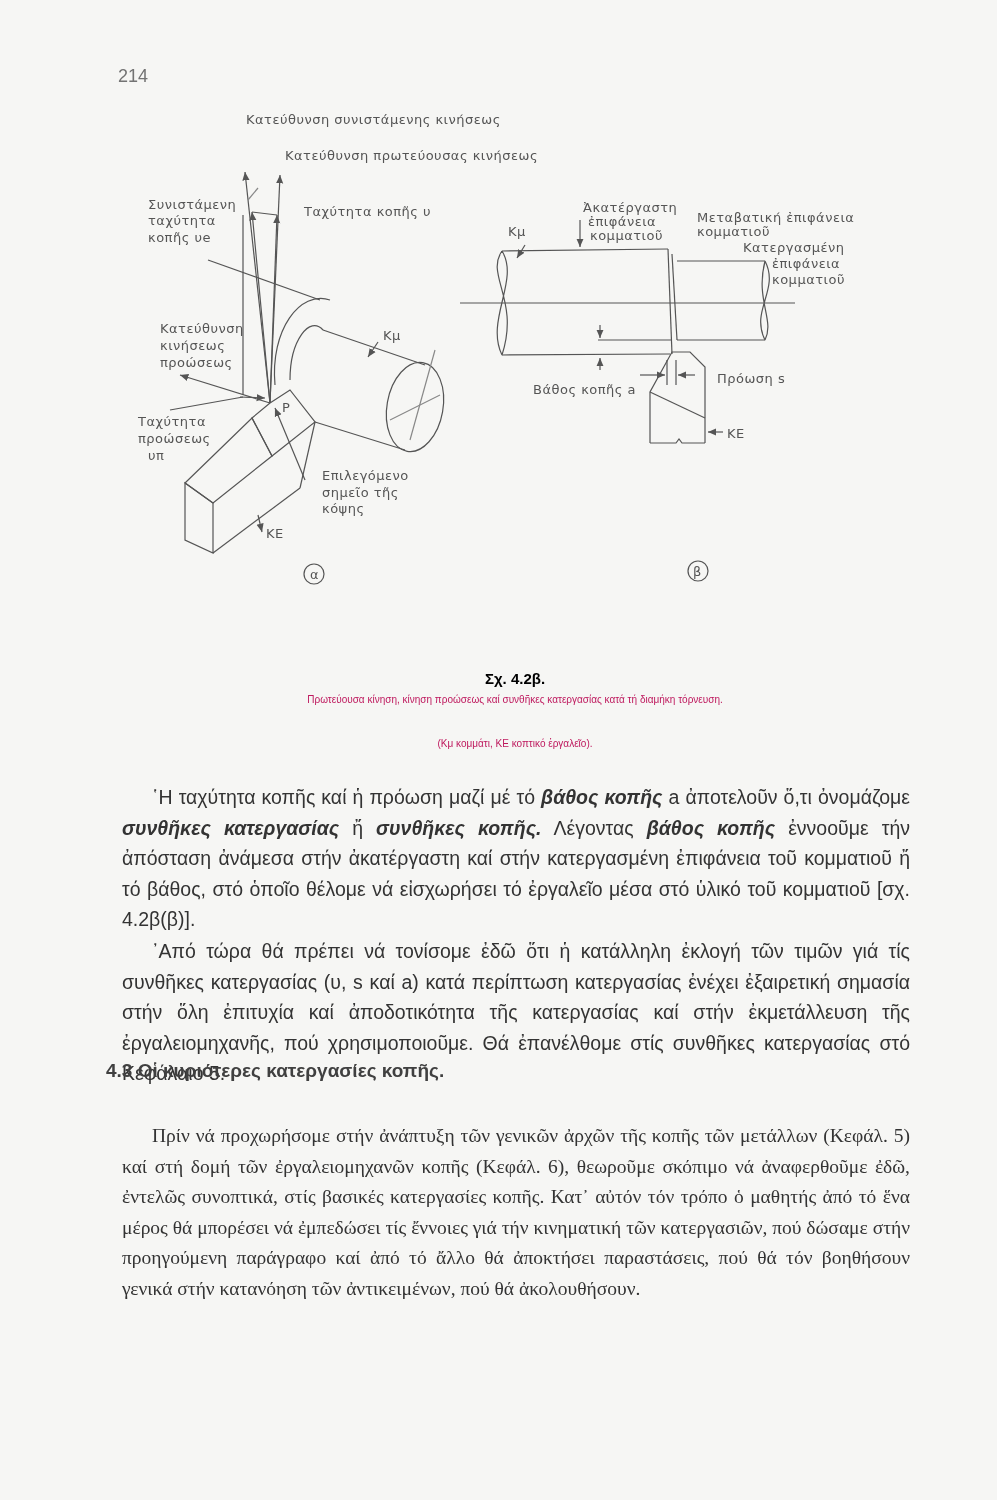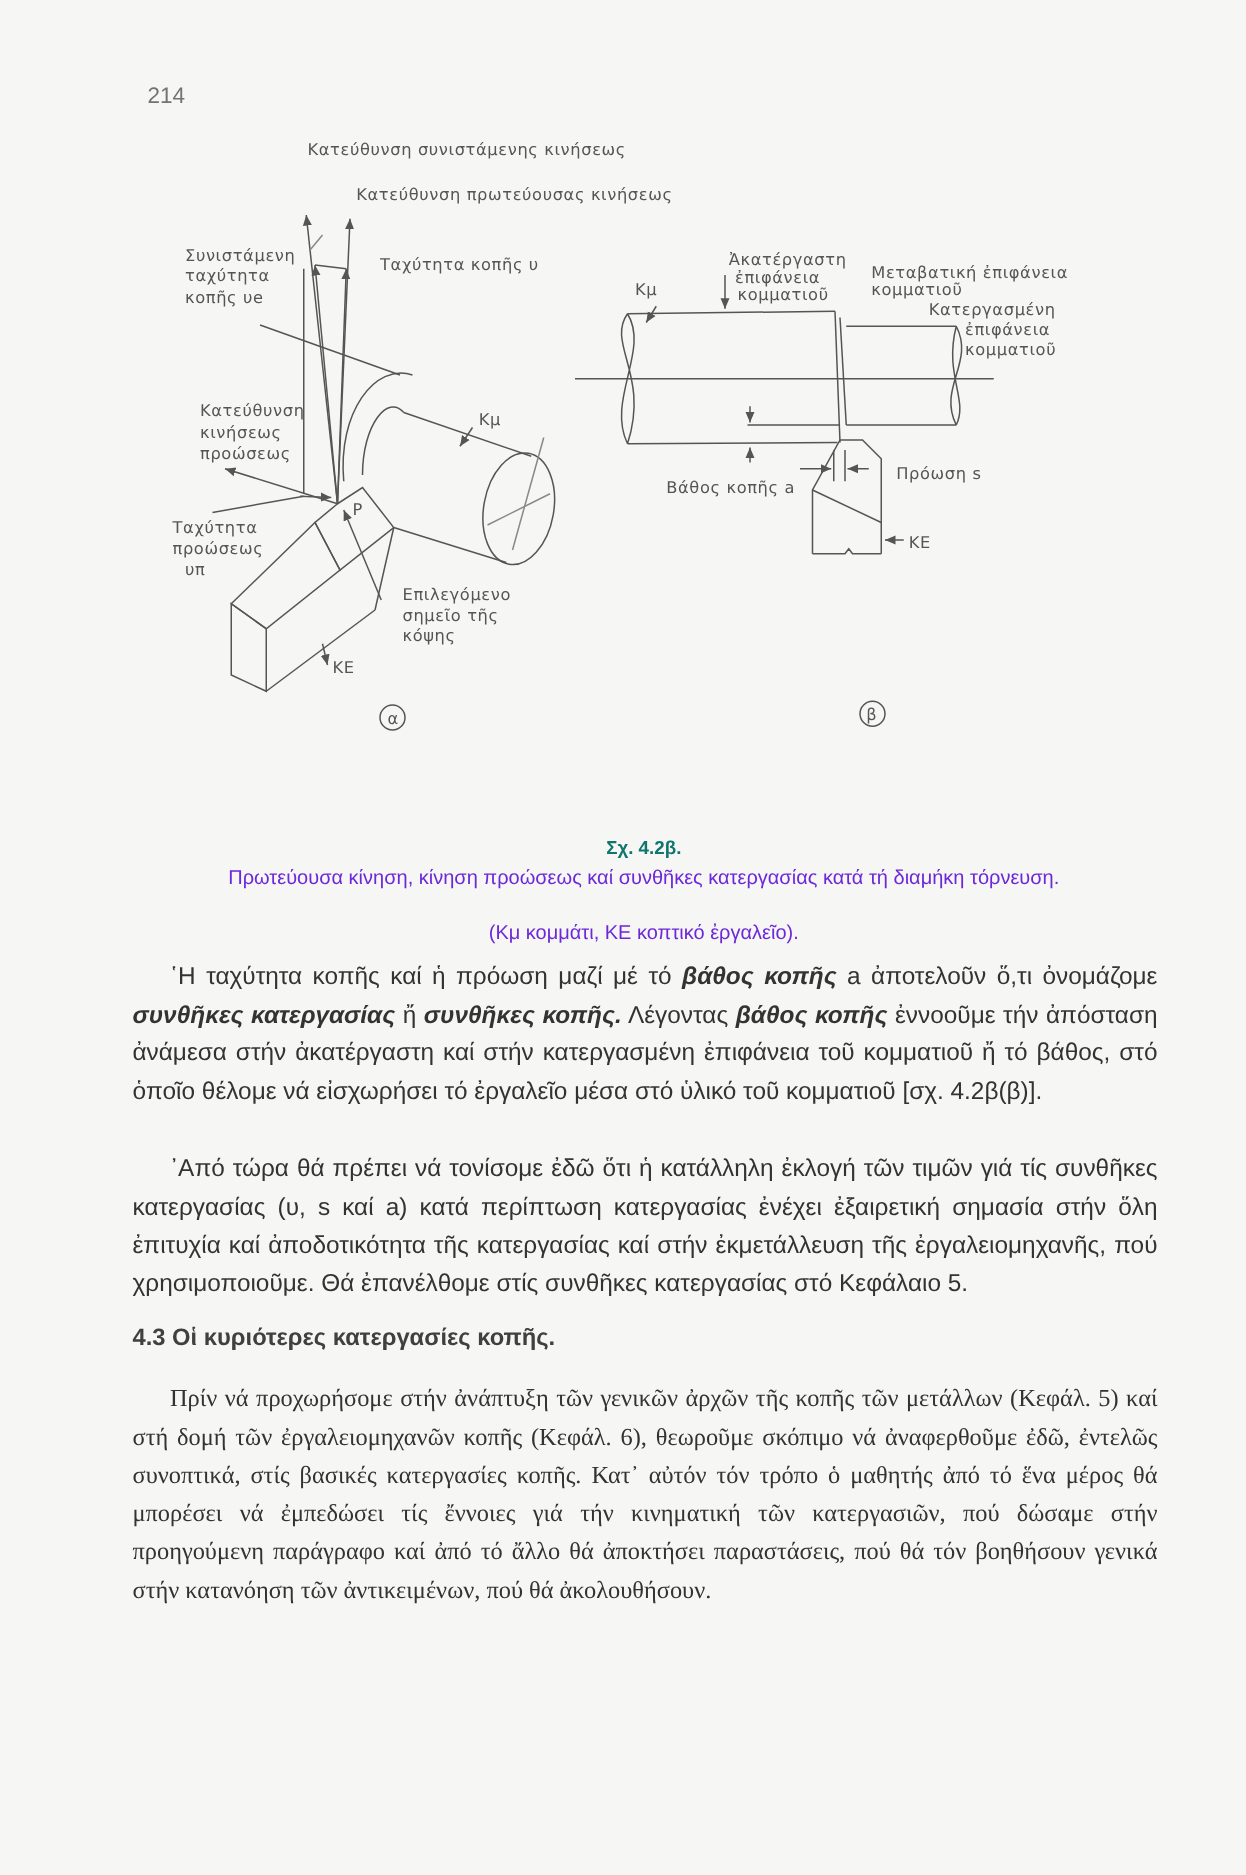--- a/index.html
+++ b/index.html
@@ -2,27 +2,27 @@
 <html><head>
 <meta charset="utf-8">
 <style>
   html, body { margin:0; padding:0; }
   body { width:997px; height:1500px; background:#f6f6f4; position:relative; overflow:hidden;
          font-family:"DejaVu Sans", sans-serif; color:#3a3a3a; }
   .page-number { position:absolute; left:118px; top:66px; font-family:Liberation Sans, sans-serif; font-size:18px; color:#737373; }
   svg.figure { position:absolute; left:0; top:0; }
   .lbl { font-family:"DejaVu Sans", sans-serif; font-size:13px; fill:#555; letter-spacing:0.5px; }
   .caption-block { position:absolute; left:100px; width:830px; text-align:center; }
-  .cap-title { top:670px; font-weight:bold; font-size:15px; color:#0f766e; font-family:"Liberation Sans", sans-serif; }
-  .cap-line { font-size:16px; color:#6d28d9; font-family:"Liberation Sans", sans-serif; }
+  .cap-title { top:670px; font-weight:bold; font-size:15px; color:#000000; font-family:"Liberation Sans", sans-serif; }
+  .cap-line { font-size:10px; color:#be185d; font-family:"Liberation Sans", sans-serif; }
   .cap1 { top:694px; }
   .cap2 { top:716px;margin-top:22px; }
   .body-text { position:absolute; left:106px; width:820px; font-family:"Liberation Sans", sans-serif;
                font-size:19.5px; line-height:30.6px; color:#333; text-align:justify; }
-  .para { margin:0; text-indent:30px; }
+  .para { margin:16px; text-indent:30px; }
   .para b { font-style:italic; }
   #p1 { top:766px; }
   #p2 { top:920px; }
   .section-heading { position:absolute; left:106px; top:1060px; font-family:"Liberation Sans", sans-serif;
                      font-weight:bold; font-size:19px; color:#404040; }
   #p3 { top:1105px;font-family:Liberation Serif, serif; }
 </style>
 </head>
 <body>
 

